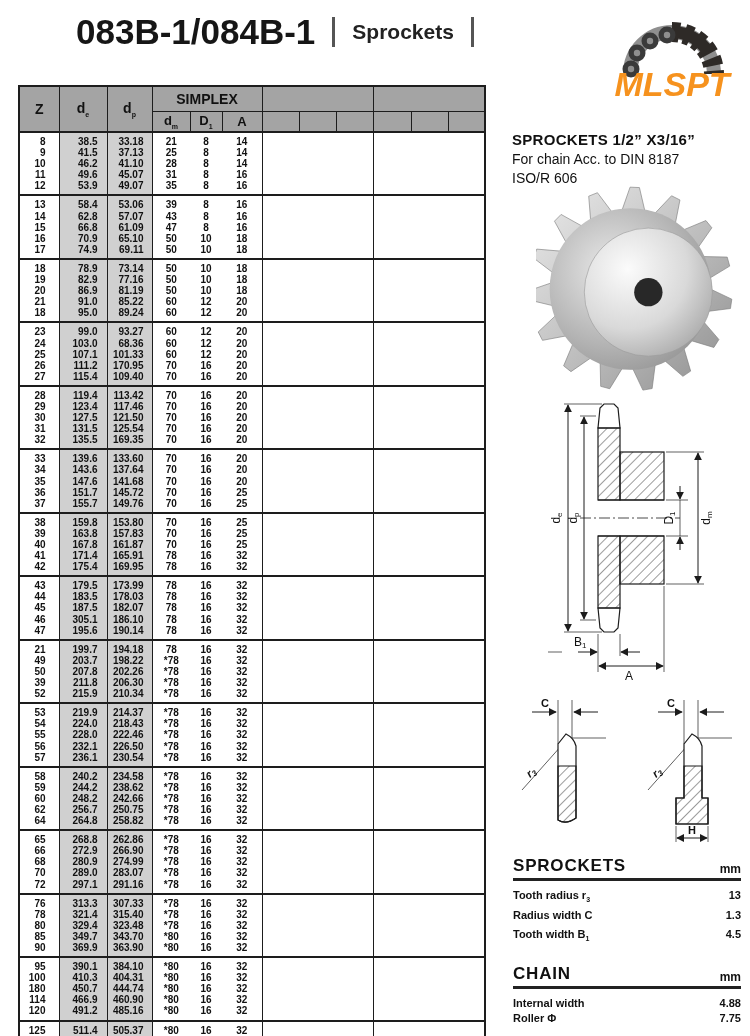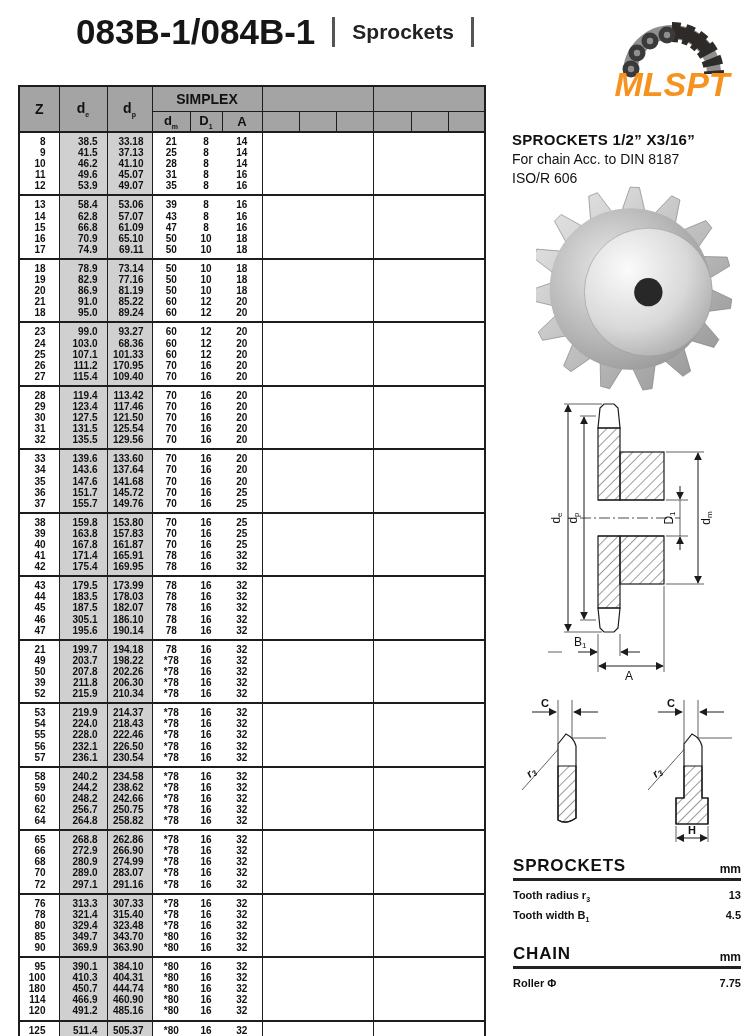--- a/index.html
+++ b/index.html
@@ -364,21 +364,21 @@
           <td class="col-dp">125.54</td>
           <td class="col-dm">70</td>
           <td class="col-d1">16</td>
           <td class="col-a">20</td>
           <td class="col-blank-1" colspan="3"></td>
           <td class="col-blank-2" colspan="3"></td>
         </tr>
         <tr>
           <td class="col-z">32</td>
           <td class="col-de">135.5</td>
-          <td class="col-dp">129.56</td>
+          <td class="col-dp">169.35</td>
           <td class="col-dm">70</td>
           <td class="col-d1">16</td>
           <td class="col-a">20</td>
           <td class="col-blank-1" colspan="3"></td>
           <td class="col-blank-2" colspan="3"></td>
         </tr>
       </tbody>
       <tbody>
         <tr>
           <td class="col-z">33</td>
@@ -1010,31 +1010,39 @@
     <div class="spec-head">
       <span class="t">SPROCKETS</span>
       <span class="u">mm</span>
     </div>
     <div class="spec-rows">
       <div class="spec-row">
         <span><span>Tooth radius r</span><sub>3</sub></span>
         <span>13</span>
       </div>
       <div class="spec-row">
+        <span><span>Radius width C</span><sub></sub></span>
+        <span>1.3</span>
+      </div>
+      <div class="spec-row">
         <span><span>Tooth width B</span><sub>1</sub></span>
         <span>4.5</span>
       </div>
     </div>
   </div>
   <div class="chain-block">
     <div class="spec-head">
       <span class="t">CHAIN</span>
       <span class="u">mm</span>
     </div>
     <div class="spec-rows">
       <div class="spec-row">
+        <span>Internal width</span>
+          <span>4.88</span>
+      </div>
+      <div class="spec-row">
         <span>Roller Φ</span>
           <span>7.75</span>
       </div>
     </div>
   </div>
 
 </div>
 
 </body></html>

